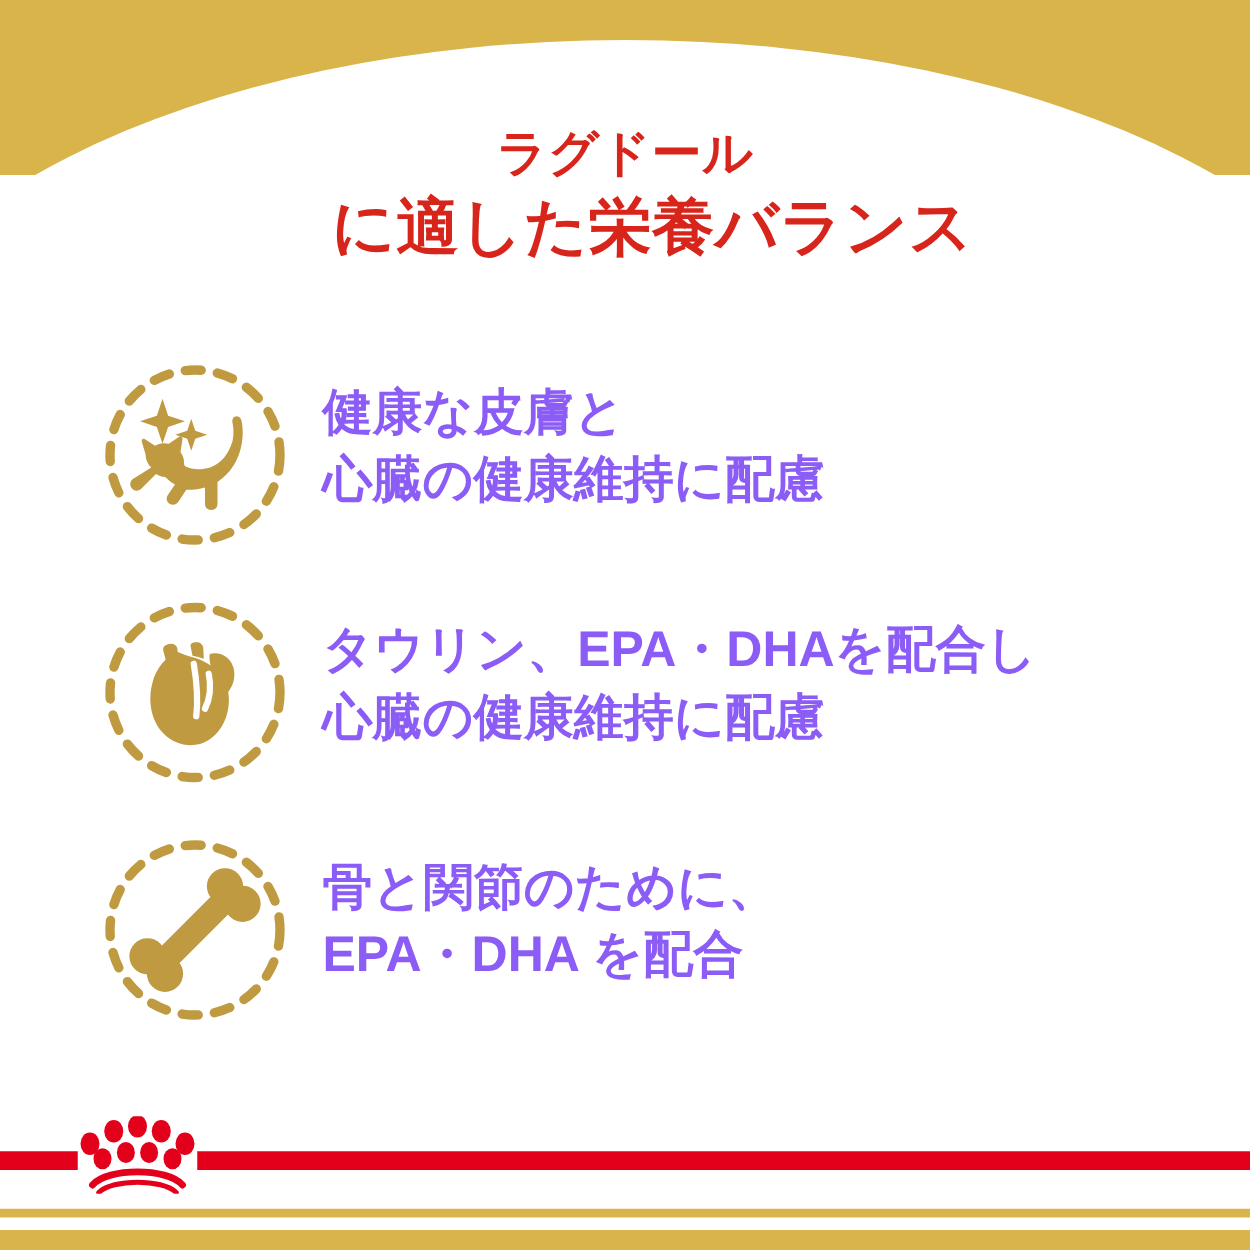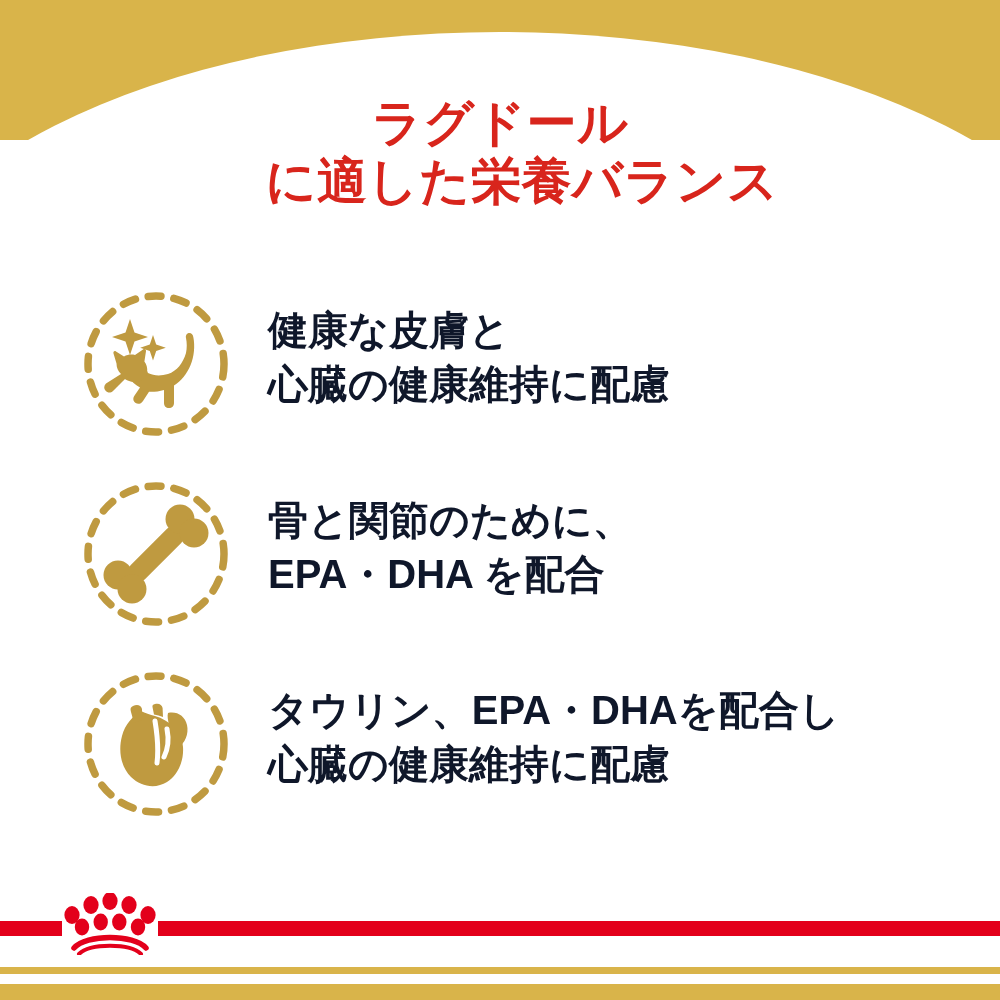--- a/index.html
+++ b/index.html
@@ -53,21 +53,21 @@
     width: 1000px;
     text-align: center;
   }
   .title-line {
     color: #d8251c;
     font-weight: bold;
     letter-spacing: 0.01em;
     white-space: nowrap;
   }
   .title-line-1 {
-    font-size: 50px;
+    font-size: 40px;
     line-height: 58px;
   }
   .title-line-2 {
     font-size: 50px;
     line-height: 58px;
     padding-left: 44px;
   }
 
   
   .benefits {
@@ -87,23 +87,23 @@
     width: 146px;
     height: 146px;
   }
   .benefit-icon svg {
     display: block;
     width: 146px;
     height: 146px;
   }
   .benefit-text {
     position: absolute;
-    left: 268px;
+    left: 258px;
     top: 18px;
-    color: #0f172a;
+    color: #8b5cf6;
     font-weight: bold;
     font-size: 40px;
     line-height: 54px;
     white-space: nowrap;
   }
   .benefit-text .ln {
     display: block;
   }
 
   
@@ -218,44 +218,20 @@
     </div>
 
     <div class="benefit-row">
       <div class="benefit-icon">
         <svg viewBox="0 0 146 146" xmlns="http://www.w3.org/2000/svg">
           <g fill="none" stroke="#bf9a40" stroke-width="7.5" stroke-linecap="round" stroke-dasharray="13 13">
             <circle cx="73" cy="73" r="68"></circle>
           </g>
           <g fill="#bf9a40">
 
-            <rect x="63" y="37" width="20" height="72" rx="10" transform="rotate(45 73 73)"></rect>
-
-            <circle cx="97" cy="38" r="14.5"></circle>
-            <circle cx="111" cy="52" r="14.5"></circle>
-
-            <circle cx="35" cy="94" r="14.5"></circle>
-            <circle cx="49" cy="108" r="14.5"></circle>
-          </g>
-        </svg>
-      </div>
-      <div class="benefit-text">
-        <span class="ln">骨と関節のために、</span>
-        <span class="ln">EPA・DHA を配合</span>
-      </div>
-    </div>
-
-    <div class="benefit-row">
-      <div class="benefit-icon">
-        <svg viewBox="0 0 146 146" xmlns="http://www.w3.org/2000/svg">
-          <g fill="none" stroke="#bf9a40" stroke-width="7.5" stroke-linecap="round" stroke-dasharray="13 13">
-            <circle cx="73" cy="73" r="68"></circle>
-          </g>
-          <g fill="#bf9a40">
-
             <path d="M58 40
                      C 50 45, 42 53, 39 65
                      C 35 80, 38 96, 48 106
                      C 58 116, 73 118, 84 111
                      C 95 104, 101 90, 100 76
                      C 99.4 68, 96 61, 91 56
                      C 86 51, 79 47, 72 45
                      C 67 43.6, 62 42, 58 40 Z"></path>
 
             <path d="M85 42
@@ -285,20 +261,44 @@
             <path d="M84 58 C 86 68, 85 78, 81 86"></path>
           </g>
         </svg>
       </div>
       <div class="benefit-text">
         <span class="ln">タウリン、EPA・DHAを配合し</span>
         <span class="ln">心臓の健康維持に配慮</span>
       </div>
     </div>
 
+    <div class="benefit-row">
+      <div class="benefit-icon">
+        <svg viewBox="0 0 146 146" xmlns="http://www.w3.org/2000/svg">
+          <g fill="none" stroke="#bf9a40" stroke-width="7.5" stroke-linecap="round" stroke-dasharray="13 13">
+            <circle cx="73" cy="73" r="68"></circle>
+          </g>
+          <g fill="#bf9a40">
+
+            <rect x="63" y="37" width="20" height="72" rx="10" transform="rotate(45 73 73)"></rect>
+
+            <circle cx="97" cy="38" r="14.5"></circle>
+            <circle cx="111" cy="52" r="14.5"></circle>
+
+            <circle cx="35" cy="94" r="14.5"></circle>
+            <circle cx="49" cy="108" r="14.5"></circle>
+          </g>
+        </svg>
+      </div>
+      <div class="benefit-text">
+        <span class="ln">骨と関節のために、</span>
+        <span class="ln">EPA・DHA を配合</span>
+      </div>
+    </div>
+
   </div>
 
   <div class="red-bar"></div>
 
   <div class="crown">
     <svg viewBox="0 0 96 62" xmlns="http://www.w3.org/2000/svg">
 
       <rect x="0" y="0" width="96" height="62" fill="#ffffff"></rect>
       <g fill="#e3001b">
 

